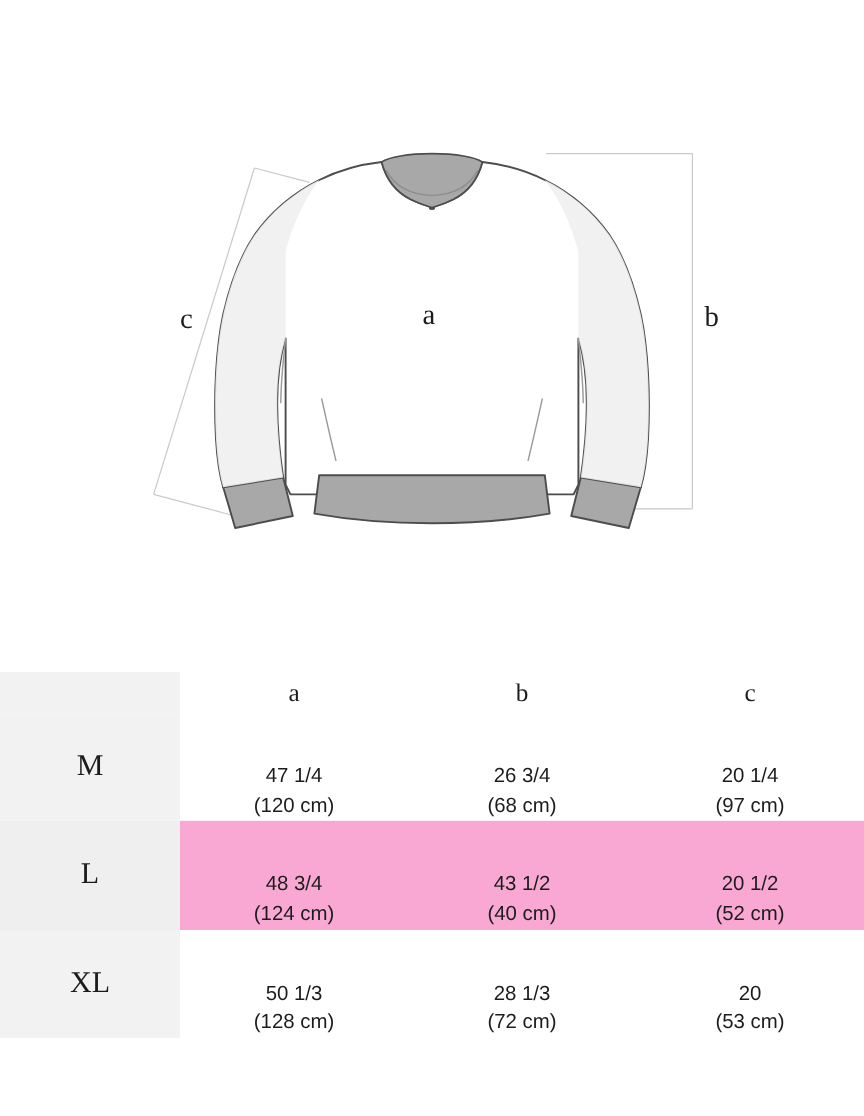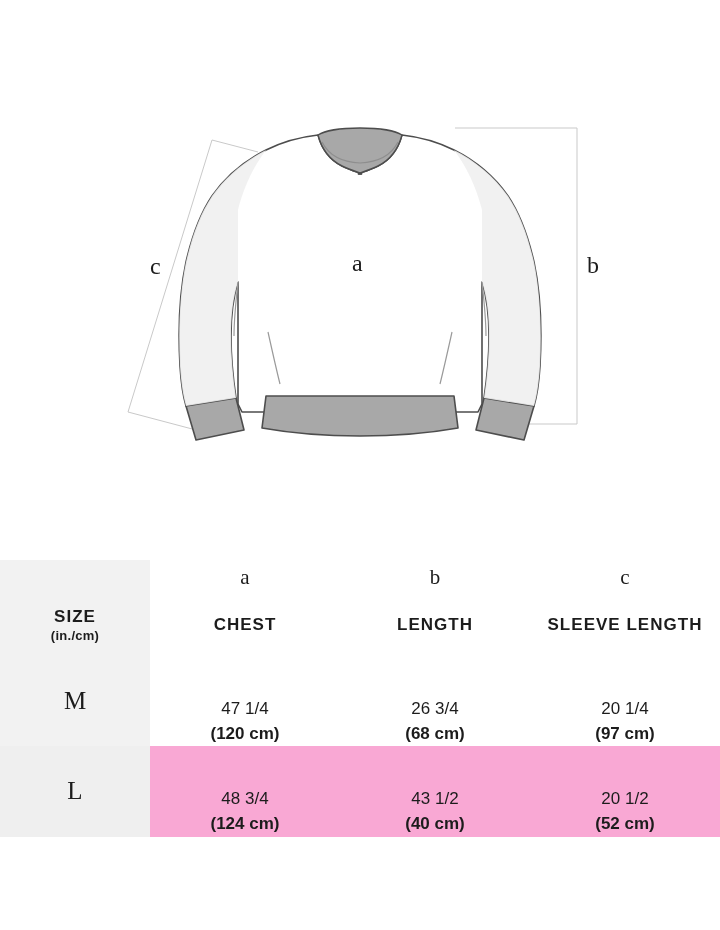--- a/index.html
+++ b/index.html
@@ -115,21 +115,21 @@
   .data-row td.col-size {
     background: #f2f2f2;
     font-family: "Liberation Serif", serif;
     font-size: 25px;
     color: #1c1c1c;
   }
   .data-row.alt td.col-size {
     background: #efefef;
   }
   .cell-in { display: block; margin-top: 41px; }
-  .cell-cm { display: block; font-weight: bold; }
+  .cell-cm { display: block; }
 </style>
 </head>
 <body>
 
 <div class="illustration">
 
   <svg width="720" height="560" viewBox="0 0 720 560">
 
     <g stroke="#c9c9c9" stroke-width="1" fill="none">
 
@@ -213,35 +213,20 @@
 </div>
 
 <table class="size-table">
   <tbody>
     <tr class="letter-row">
       <td class="col-size"></td>
       <td class="col-data">a</td>
       <td class="col-data">b</td>
       <td class="col-data">c</td>
     </tr>
-    <tr class="head-row">
-      <td class="col-size">
-        <span class="size-head-main">SIZE</span>
-        <span class="size-head-sub">(in./cm)</span>
-      </td>
-      <td class="col-data">
-        <span class="head-title">CHEST</span>
-      </td>
-      <td class="col-data">
-        <span class="head-title">LENGTH</span>
-      </td>
-      <td class="col-data">
-        <span class="head-title">SLEEVE LENGTH</span>
-      </td>
-    </tr>
 
     <tr class="data-row">
       <td class="col-size">M</td>
       <td class="col-data">
         <span class="cell-in">47 1/4</span>
         <span class="cell-cm">(120 cm)</span>
       </td>
       <td class="col-data">
         <span class="cell-in">26 3/4</span>
         <span class="cell-cm">(68 cm)</span>
@@ -261,14 +246,29 @@
       <td class="col-data">
         <span class="cell-in">43 1/2</span>
         <span class="cell-cm">(40 cm)</span>
       </td>
       <td class="col-data">
         <span class="cell-in">20 1/2</span>
         <span class="cell-cm">(52 cm)</span>
       </td>
     </tr>
 
+    <tr class="data-row">
+      <td class="col-size">XL</td>
+      <td class="col-data">
+        <span class="cell-in">50 1/3</span>
+        <span class="cell-cm">(128 cm)</span>
+      </td>
+      <td class="col-data">
+        <span class="cell-in">28 1/3</span>
+        <span class="cell-cm">(72 cm)</span>
+      </td>
+      <td class="col-data">
+        <span class="cell-in">20</span>
+        <span class="cell-cm">(53 cm)</span>
+      </td>
+    </tr>
   </tbody>
 </table>
 
 </body></html>

